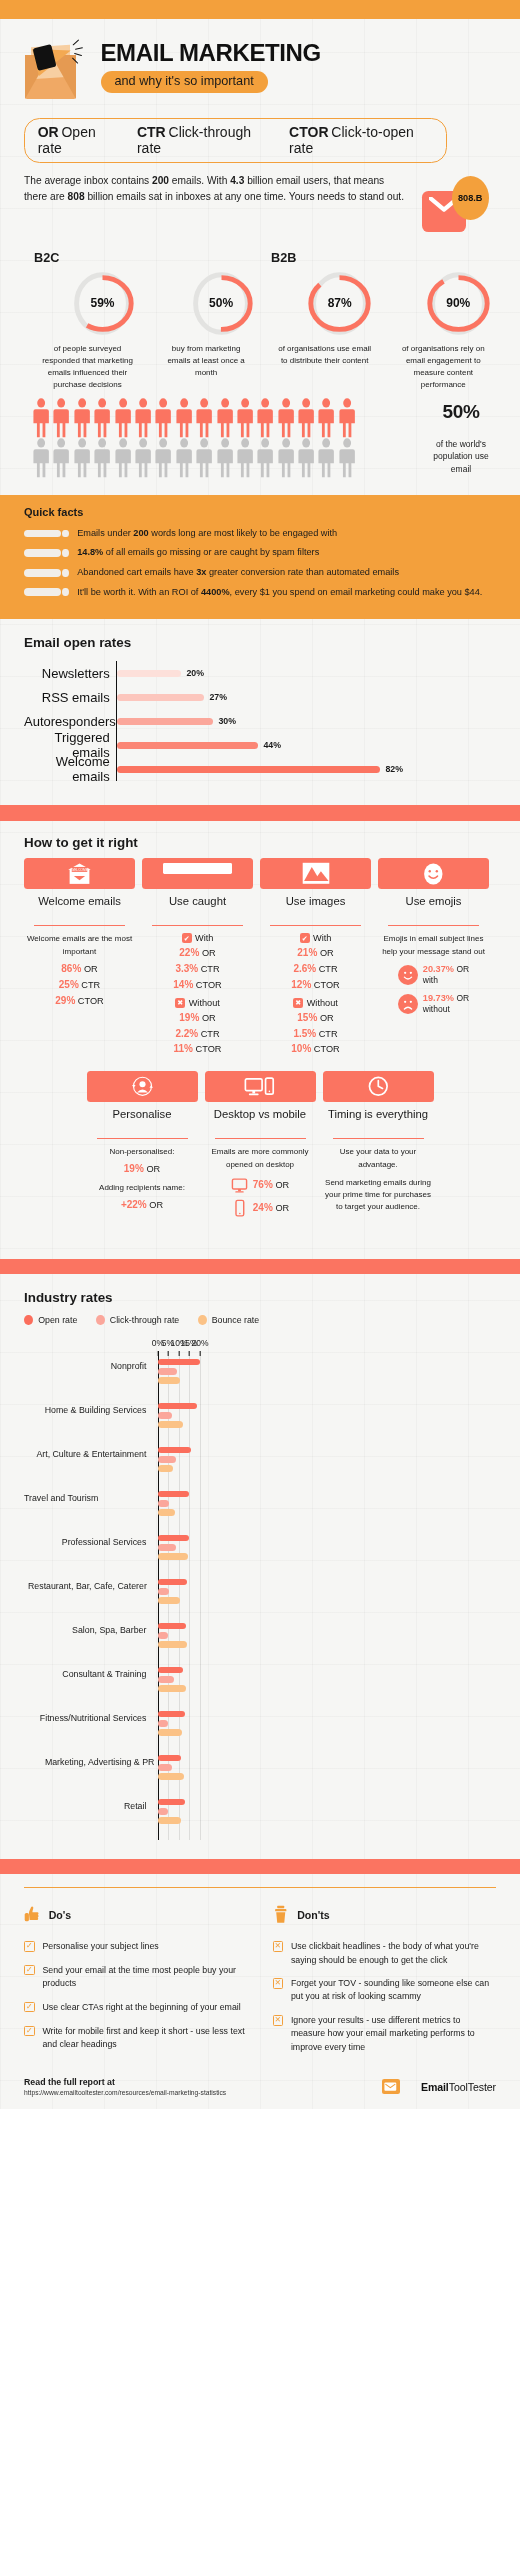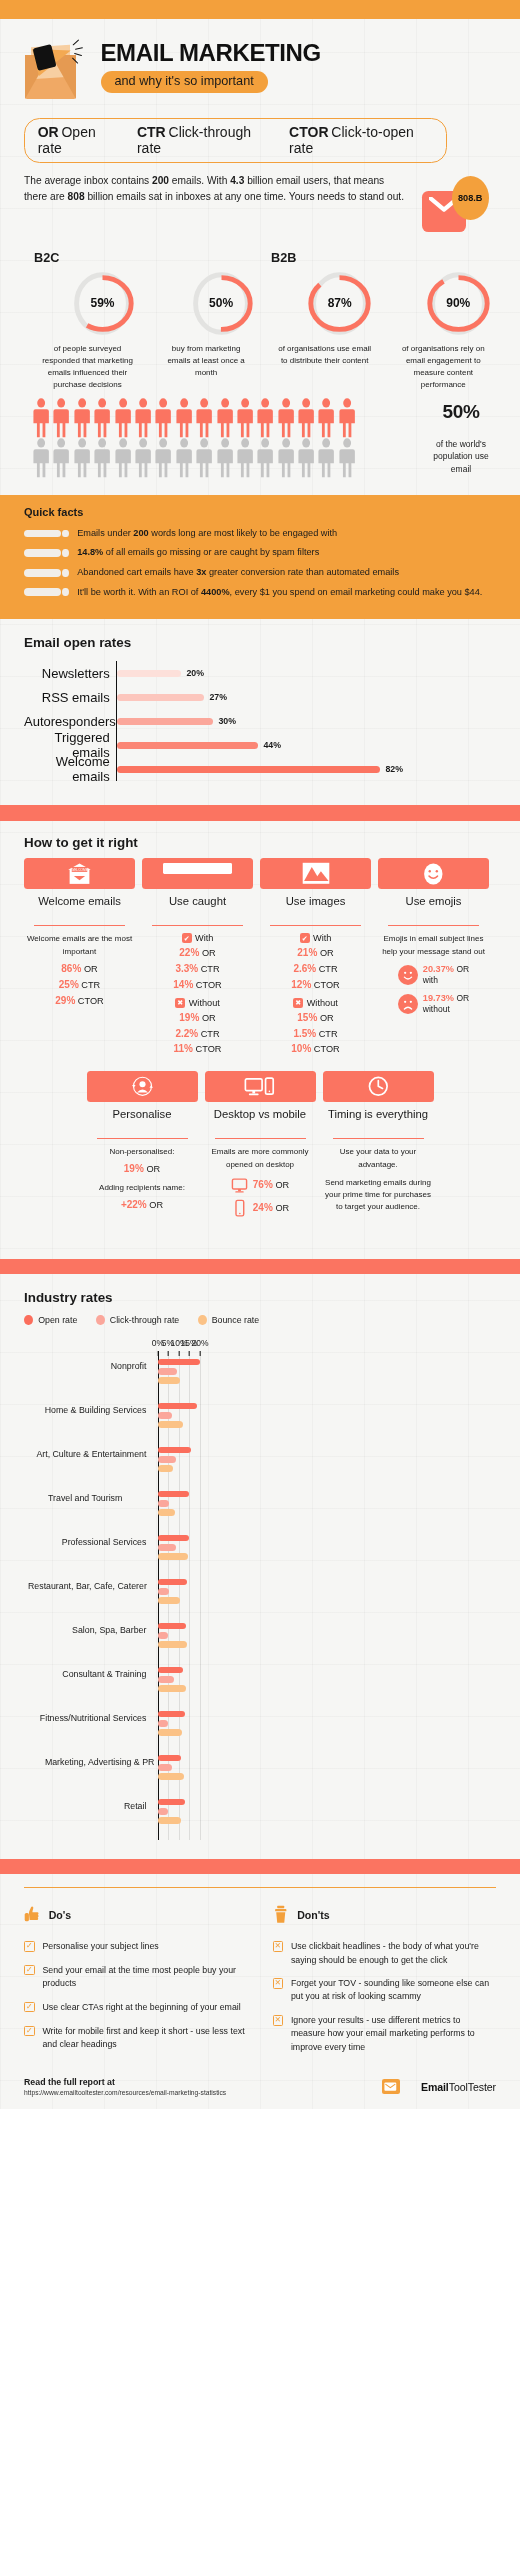--- a/index.html
+++ b/index.html
@@ -790,21 +790,21 @@
           </div>
           <div class="ind-row">
             <div class="ind-name" style="right: auto; left: 0px; width: 128px; text-align: right;">Art, Culture &amp;  Entertainment</div>
             <div class="ind-bars" style="left: 134px;">
               <div class="ind-bar" style="width: 33px; background: rgb(251, 110, 92);"></div>
               <div class="ind-bar" style="width: 17.7px; background: rgb(251, 167, 155);"></div>
               <div class="ind-bar" style="width: 15.2px; background: rgb(251, 194, 134);"></div>
             </div>
           </div>
           <div class="ind-row">
-            <div class="ind-name" style="right: auto; left: 0px; width: 128px; text-align: center;">Travel and Tourism</div>
+            <div class="ind-name" style="right: auto; left: 0px; width: 128px; text-align: left;">Travel and Tourism</div>
             <div class="ind-bars" style="left: 134px;">
               <div class="ind-bar" style="width: 31px; background: rgb(251, 110, 92);"></div>
               <div class="ind-bar" style="width: 11px; background: rgb(251, 167, 155);"></div>
               <div class="ind-bar" style="width: 16.5px; background: rgb(251, 194, 134);"></div>
             </div>
           </div>
           <div class="ind-row">
             <div class="ind-name" style="right: auto; left: 0px; width: 128px; text-align: right;">Professional Services</div>
             <div class="ind-bars" style="left: 134px;">
               <div class="ind-bar" style="width: 30.5px; background: rgb(251, 110, 92);"></div>

